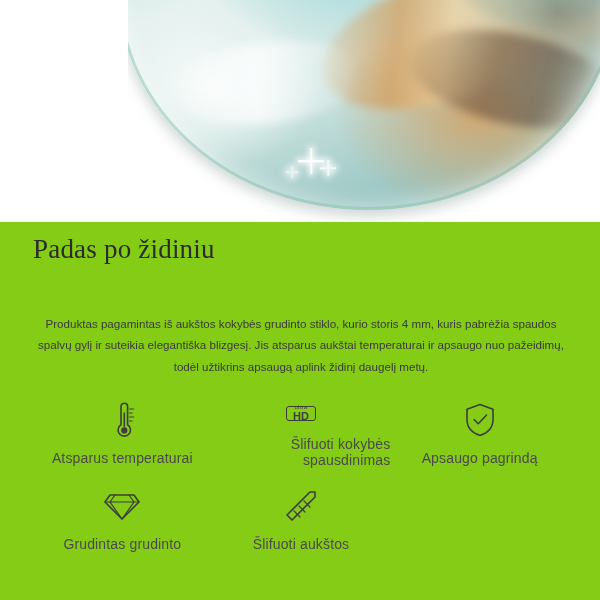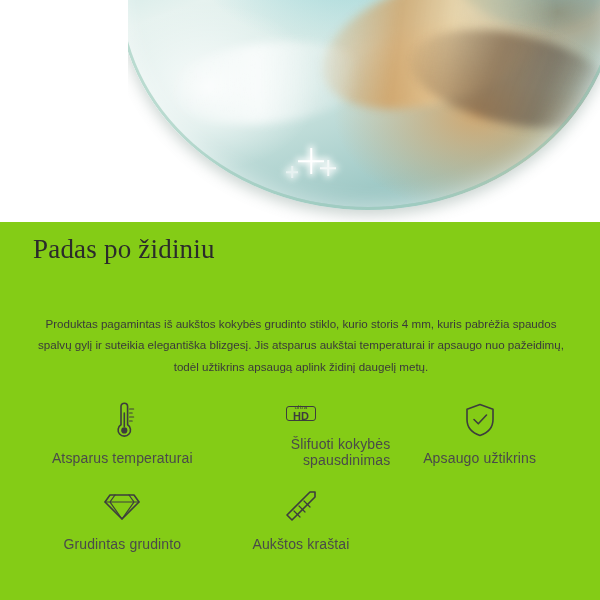--- a/index.html
+++ b/index.html
@@ -242,38 +242,38 @@
       <span class="cap">Šlifuoti kokybės spausdinimas</span>
     </div>
 
     <div class="feature">
       <span class="ico">
         <svg width="36" height="40" viewBox="0 0 36 40">
           <path class="stroke" d="M18 4.5 31 9.2v10.3c0 8-5.4 13.4-13 16-7.6-2.6-13-8-13-16V9.2z"></path>
           <path class="stroke" d="M12 19.5l4.3 4.3L24.5 15"></path>
         </svg>
       </span>
-      <span class="cap">Apsaugo užtikrins</span>
+      <span class="cap">Apsaugo pagrindą</span>
     </div>
 
     <div class="feature">
       <span class="ico">
         <svg width="40" height="36" viewBox="0 0 40 36">
           <path class="stroke" d="M8 7h24l5 7-17 17L3 14z"></path>
           <path class="thin" d="M3 14h34M13 7l-5 7 12 17M27 7l5 7-12 17"></path>
         </svg>
       </span>
       <span class="cap">Grudintas grudinto</span>
     </div>
 
     <div class="feature">
       <span class="ico">
         <svg width="38" height="34" viewBox="0 0 38 34">
           <path class="stroke" d="M6 27 L29 4 L34 4 L34 9 L11 32 Z" transform="translate(-1,-1)"></path>
           <path class="thin" d="M12 22l6 6M17 17l6 6M22 12l6 6"></path>
         </svg>
       </span>
-      <span class="cap">Aukštos kraštai</span>
+      <span class="cap">Šlifuoti aukštos</span>
     </div>
 
 
   </div>
 </div>
 
 </body></html>

